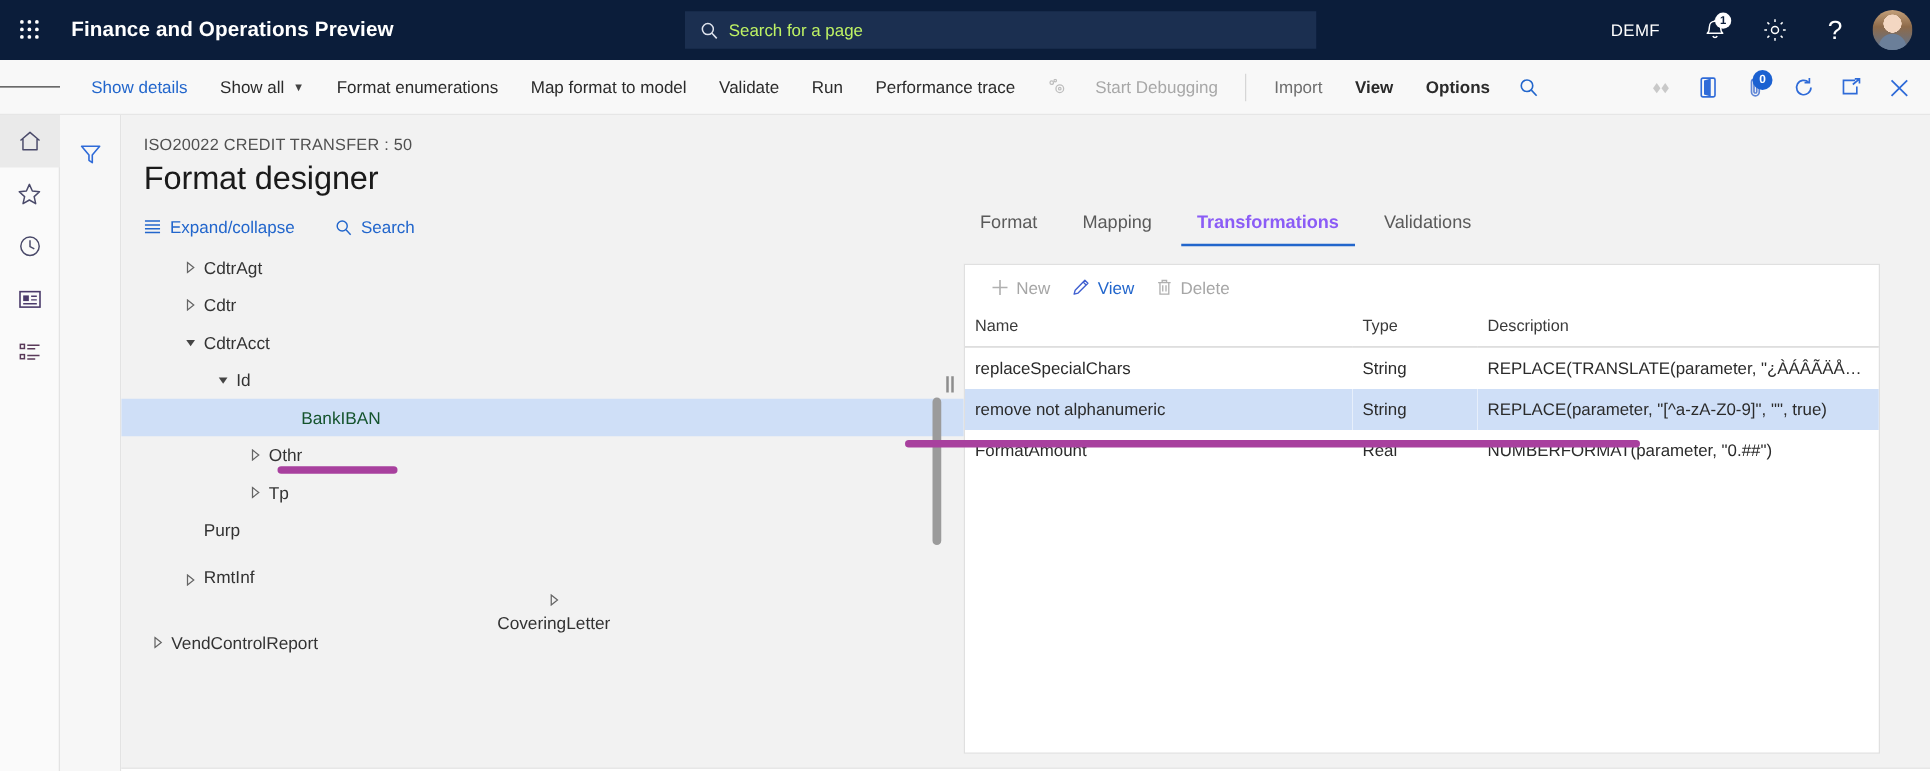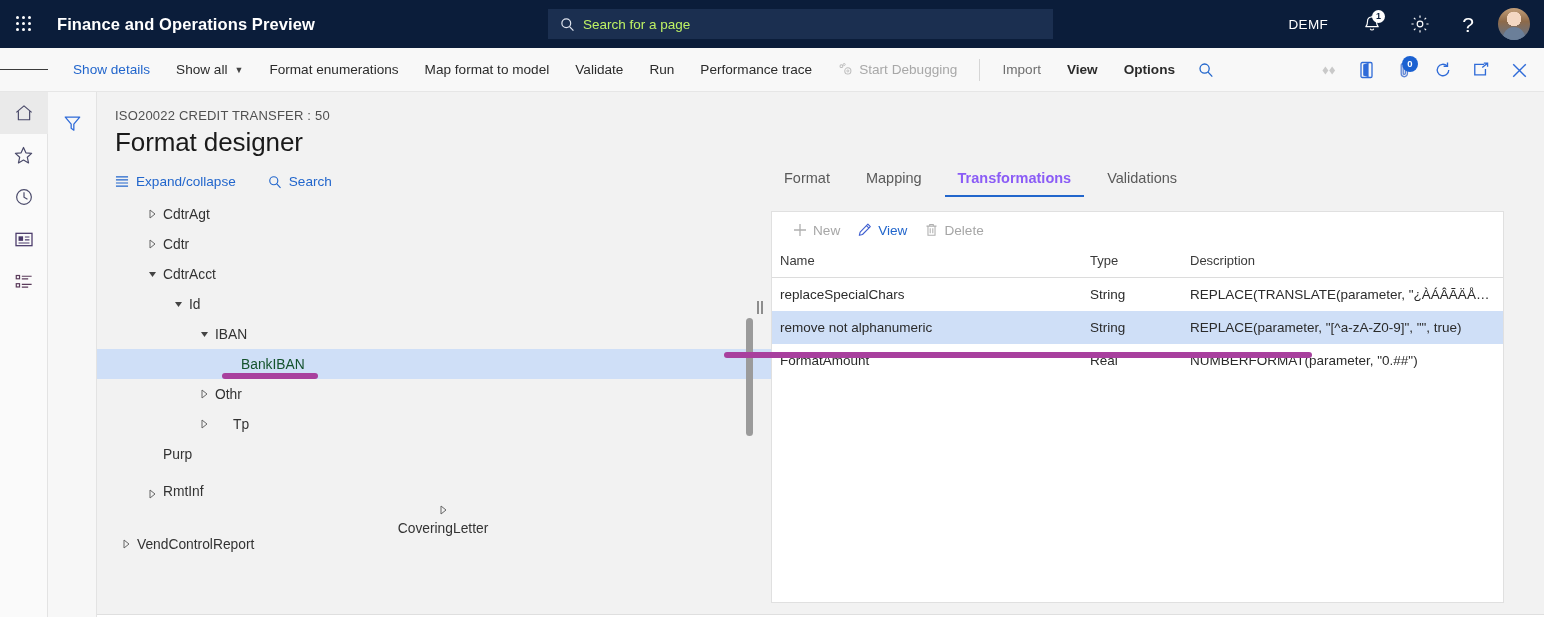--- a/index.html
+++ b/index.html
@@ -55,21 +55,21 @@
     display: flex; align-items: center; flex: 0 0 44px; position: relative;
   }
   .hamburger { width: 48px; height: 44px; display: flex; align-items: center; justify-content: center; cursor: pointer; }
   .hamburger span { display:block; width:17px; height:1.6px; background:#3b3b3b; margin:2.6px 0; }
   .cmd-items { display: flex; align-items: center; height: 44px; margin-left: 12px; }
   .cmd {
     font-size: 13.6px; color: #2b2b2b; padding: 0 13px; height: 44px;
     display: flex; align-items: center; white-space: nowrap; cursor: pointer;
   }
   .cmd.primary { color: #2266cc; }
-  .cmd.disabled { color: #a8a8a8; cursor: default; }
+  .cmd.disabled { color: #a8a8a8; cursor: default; gap: 17px; }
   .cmd .chev { margin-left: 7px; font-size: 9px; color: #444; }
   .cmd-sep { width: 1px; height: 22px; background: #d6d6d6; margin: 0 9px; }
   .cmd-search-ico { padding: 0 10px; height: 44px; display: flex; align-items: center; cursor: pointer; }
   .cmd-right { position: absolute; right: 6px; top: 0; height: 44px; display: flex; align-items: center; }
   .cico { width: 38px; height: 44px; display: flex; align-items: center; justify-content: center; position: relative; cursor: pointer; }
   .badge-blue {
     position: absolute; top: 8px; right: 6px; min-width: 16px; height: 16px; border-radius: 8px;
     background: #1b61d1; color: #fff; font-size: 9.5px; line-height: 16px; text-align: center; font-weight: bold;
   }
 
@@ -402,41 +402,33 @@
                   <span class="tlabel">CdtrAcct</span>
                 </div>
                 <div class="tnode" style="padding-left: 70px;">
                   <span class="tw">
                     <svg width="9" height="10" viewBox="0 0 9 10">
                       <path d="M1 3 L8 3 L4.5 8 Z" fill="#444"></path>
                     </svg>
                   </span>
                   <span class="tlabel">Id</span>
                 </div>
-                <div class="tnode" style="padding-left: 96px;">
-                  <span class="tw">
-                    <svg width="9" height="10" viewBox="0 0 9 10">
-                      <path d="M1 3 L8 3 L4.5 8 Z" fill="#444"></path>
-                    </svg>
-                  </span>
-                  <span class="tlabel">IBAN</span>
-                </div>
                 <div class="tnode sel" style="padding-left: 122px;">
                   <span class="tw"></span>
                   <span class="tlabel">BankIBAN</span>
                 </div>
                 <div class="tnode" style="padding-left: 96px;">
                   <span class="tw">
                     <svg width="9" height="10" viewBox="0 0 9 10">
                       <path d="M2 1 L7 5 L2 9 Z" fill="none" stroke="#666" stroke-width="1"></path>
                     </svg>
                   </span>
                   <span class="tlabel">Othr</span>
                 </div>
-                <div class="tnode" style="padding-left: 96px; gap: 18px;">
+                <div class="tnode" style="padding-left: 96px;">
                   <span class="tw">
                     <svg width="9" height="10" viewBox="0 0 9 10">
                       <path d="M2 1 L7 5 L2 9 Z" fill="none" stroke="#666" stroke-width="1"></path>
                     </svg>
                   </span>
                   <span class="tlabel">Tp</span>
                 </div>
                 <div class="tnode" style="padding-left: 44px;">
                   <span class="tw"></span>
                   <span class="tlabel">Purp</span>

